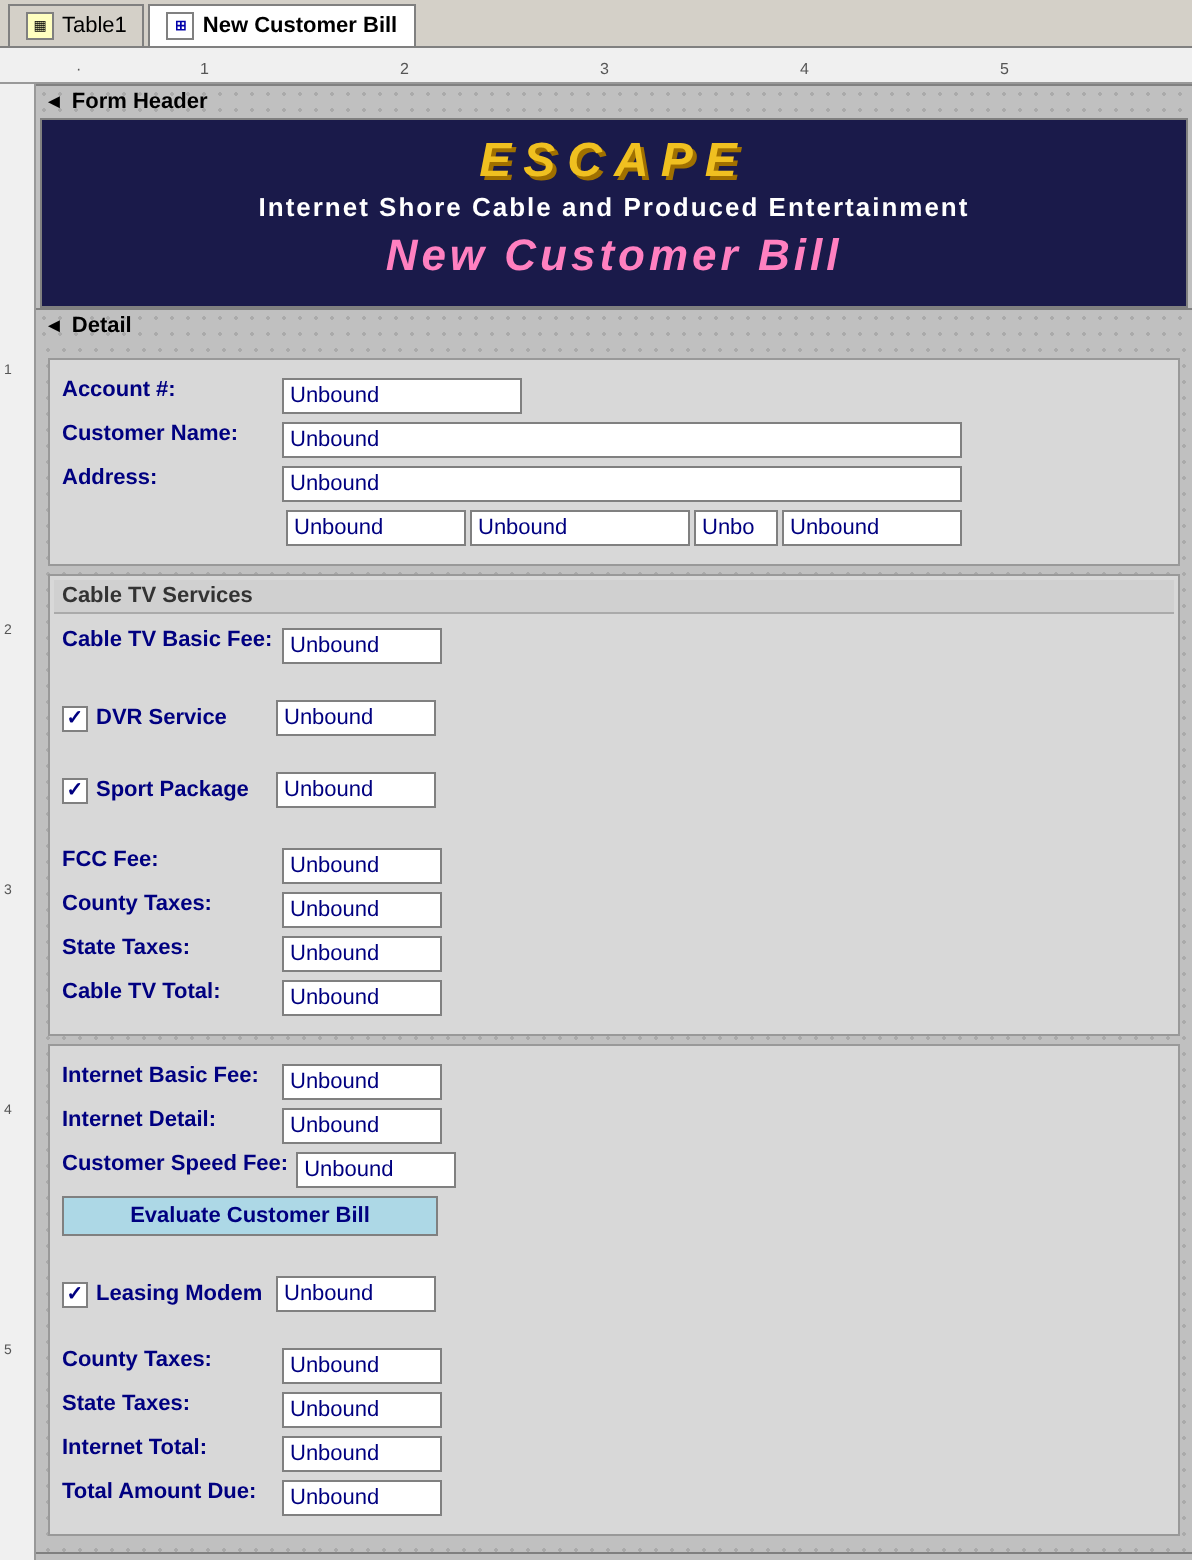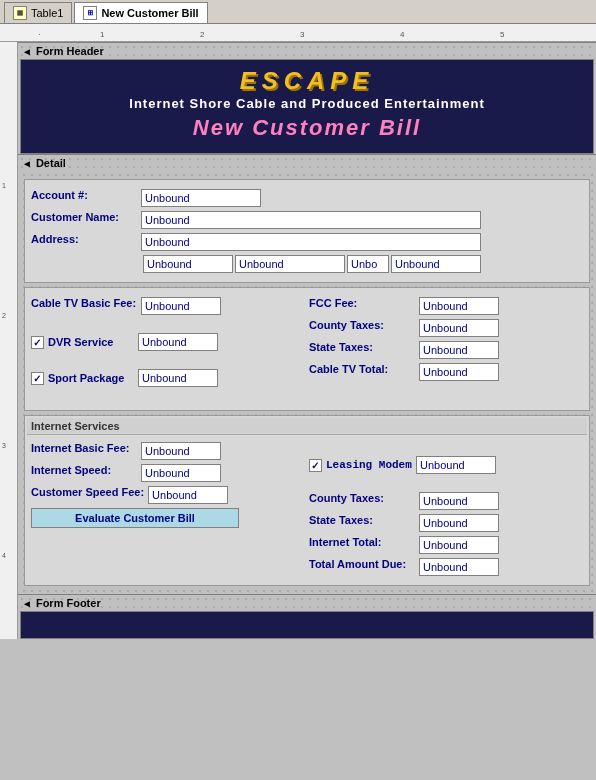--- a/index.html
+++ b/index.html
@@ -167,20 +167,21 @@
       height: 18px;
     }
     .field-input.medium { width: 120px; }
     .field-input.small { width: 80px; }
     .field-input.large { width: 340px; }
 
     
     .two-col {
       display: flex;
       gap: 0;
+      flex-direction: column;
     }
     .col-left { flex: 1; }
     .col-right { flex: 1; }
 
     
     .checkbox-field {
       display: flex;
       align-items: center;
       margin: 16px 0;
       padding: 1px 2px;
@@ -214,21 +215,21 @@
 
     
     .eval-button {
       background: #add8e6;
       border: 1px solid #808080;
       padding: 3px 10px;
       font-size: 11px;
       font-weight: bold;
       color: #000080;
       cursor: pointer;
-      width: 208px;
+      width: 188px;
       text-align: center;
     }
 
     
     .form-footer-area {
       background: #1a1a4a;
       height: 28px;
       margin: 0 2px;
       border: 1px solid #808080;
     }
@@ -341,20 +342,21 @@
             <input class="field-input" style="width: 90px;" type="text" value="Unbound">
             <input class="field-input" style="width: 110px;" type="text" value="Unbound">
             <input class="field-input" style="width: 42px;" type="text" value="Unbo">
             <input class="field-input" style="width: 90px;" type="text" value="Unbound">
           </div>
 
         </div>
       </div>
 
       <div class="group-box">
+        <div class="group-label">Cable TV Services</div>
         <div class="group-content">
 
           <div class="two-col">
 
             <div class="col-left">
 
               <div class="form-row">
                 <span class="field-label">Cable TV Basic Fee:</span>
                 <input class="field-input small" type="text" value="Unbound" style="">
               </div>
@@ -393,52 +395,51 @@
                 <span class="field-label">Cable TV Total:</span>
                 <input class="field-input small" type="text" value="Unbound" style="">
               </div>
             </div>
           </div>
 
         </div>
       </div>
 
       <div class="group-box">
-        <div class="group-label">Internet Services</div>
         <div class="group-content">
 
           <div class="two-col">
 
             <div class="col-left">
 
               <div class="form-row">
                 <span class="field-label">Internet Basic Fee:</span>
                 <input class="field-input small" type="text" value="Unbound" style="">
               </div>
 
               <div class="form-row">
-                <span class="field-label">Internet Speed:</span>
+                <span class="field-label">Internet Detail:</span>
                 <input class="field-input small" type="text" value="Unbound" style="">
               </div>
 
               <div class="form-row">
                 <span class="field-label">Customer Speed Fee:</span>
                 <input class="field-input small" type="text" value="Unbound" style="">
               </div>
 
               <div class="form-row">
                 <button class="eval-button">Evaluate Customer Bill</button>
               </div>
             </div>
 
             <div class="col-right">
 
               <div class="checkbox-field">
                 <div class="chk checked"></div>
-                <span class="field-label" style="min-width:90px;font-family:Liberation Mono, monospace;">Leasing Modem</span>
+                <span class="field-label" style="min-width:90px;">Leasing Modem</span>
                 <input class="field-input small" type="text" value="Unbound" style="">
               </div>
 
               <div class="form-row">
                 <span class="field-label">County Taxes:</span>
                 <input class="field-input small" type="text" value="Unbound" style="">
               </div>
 
               <div class="form-row">
                 <span class="field-label">State Taxes:</span>

